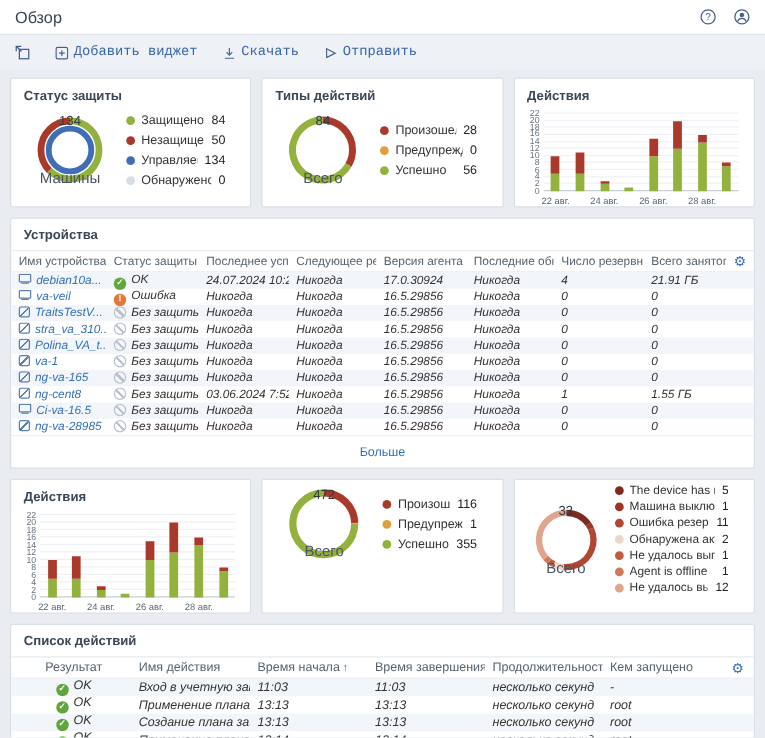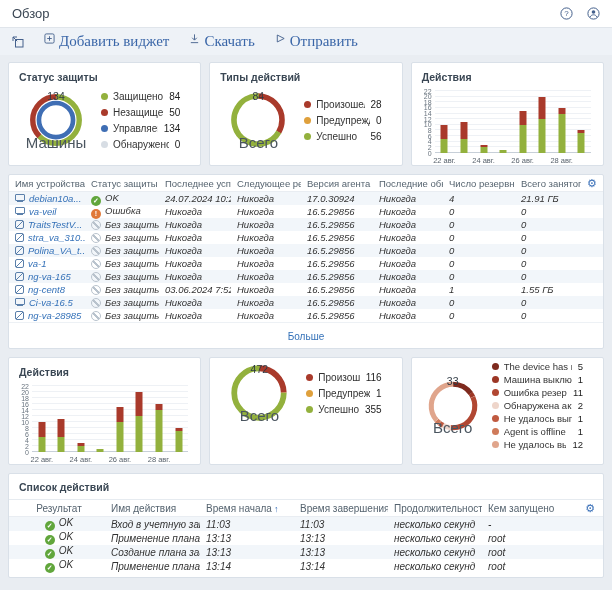--- a/index.html
+++ b/index.html
@@ -6,39 +6,39 @@
   html,body { width:612px; height:590px; overflow:hidden; background:#e9edf2;
     font-family:"Liberation Sans", sans-serif; color:#333; }
   
   .topbar { height:28px; background:#fff; border-bottom:1px solid #e0e5eb;
     display:flex; align-items:center; padding:0 12px; }
   .topbar .title { font-size:13px; color:#3a4653; }
   .topbar .spacer { flex:1; }
   .hicon { color:#44608c; margin-left:14px; cursor:pointer; display:flex; }
   
   .toolbar { height:27px; background:#eef2f7; display:flex; align-items:center; padding:0 12px; }
-  .tbtn { display:flex; align-items:flex-start; gap:4px; background:none; border:none;
-    color:#3a66a8; font-size:15px; font-family:Liberation Serif, serif; margin-left:20px; cursor:pointer; }
+  .tbtn { display:flex; align-items:flex-end; gap:4px; background:none; border:none;
+    color:#3a66a8; font-size:11px; font-family:Liberation Mono, monospace; margin-left:20px; cursor:pointer; }
   .tbtn svg, .hicon svg { display:block; }
   
   .content { padding:7px 8px 0; }
   .card { background:#fff; border:1px solid #d9e0e8; border-radius:2px; }
   .row3 { display:flex; gap:8px; margin-bottom:8px; }
   .row3 .card { flex:1; height:104px; overflow:hidden; }
   .row3b .card { height:108px; }
   .card-title { padding:8px 10px 3px; font-size:10.5px; font-weight:700; color:#3a4754; white-space:nowrap; }
   .card-title.bordered { padding:7px 10px 6px; border-bottom:1px solid #e6ebf0; }
   
   .donut-row { display:flex; align-items:center; padding:2px 10px 0 16px; gap:14px; }
   .donut { position:relative; flex:none; }
   .donut svg { display:block; }
   .donut-center { position:absolute; inset:0; display:flex; flex-direction:column;
     align-items:center; justify-content:center; text-align:center; }
   .dc-val { font-size:10.5px; color:#2f3a44; }
-  .dc-lab { font-size:15px; color:#4a555f;margin-top:32px; }
+  .dc-lab { font-size:12px; color:#4a555f;margin-top:32px; }
   .legend { flex:1; display:flex; flex-direction:column; justify-content:center; padding-right:10px; min-width:0; }
   .lg-item { display:flex; align-items:center; height:16px; }
   .legend.compact .lg-item { height:13px; }
   .dot { width:7px; height:7px; border-radius:50%; margin-right:5px; flex:none; }
   .lg-label { font-size:10px; color:#333; white-space:nowrap; overflow:hidden; }
   .legend.compact .lg-label { font-size:9.5px; }
   .lg-value { margin-left:auto; font-size:10px; color:#222; padding-left:6px; }
   .legend.compact .lg-value { font-size:9.5px; }
   
   .bars { display:flex; padding:5px 12px 0 8px; }
@@ -273,20 +273,21 @@
               <span class="xtick" style="left: 31.25%;">24 авг.</span>
               <span class="xtick" style="left: 56.25%;">26 авг.</span>
               <span class="xtick" style="left: 81.25%;">28 авг.</span>
             </div>
           </div>
         </div>
     </div>
   </div>
 
   <div class="card mid">
+    <div class="card-title bordered">Устройства</div>
     <div class="tbl">
       <div class="thr">
         <span class="th d1">Имя устройства</span>
         <span class="th d2">Статус защиты</span>
         <span class="th d3">Последнее успе...</span>
         <span class="th d4">Следующее рез...</span>
         <span class="th d5">Версия агента</span>
         <span class="th d6">Последние обн...</span>
         <span class="th d7">Число резервн...</span>
         <span class="th d8">Всего занятого ...</span>

